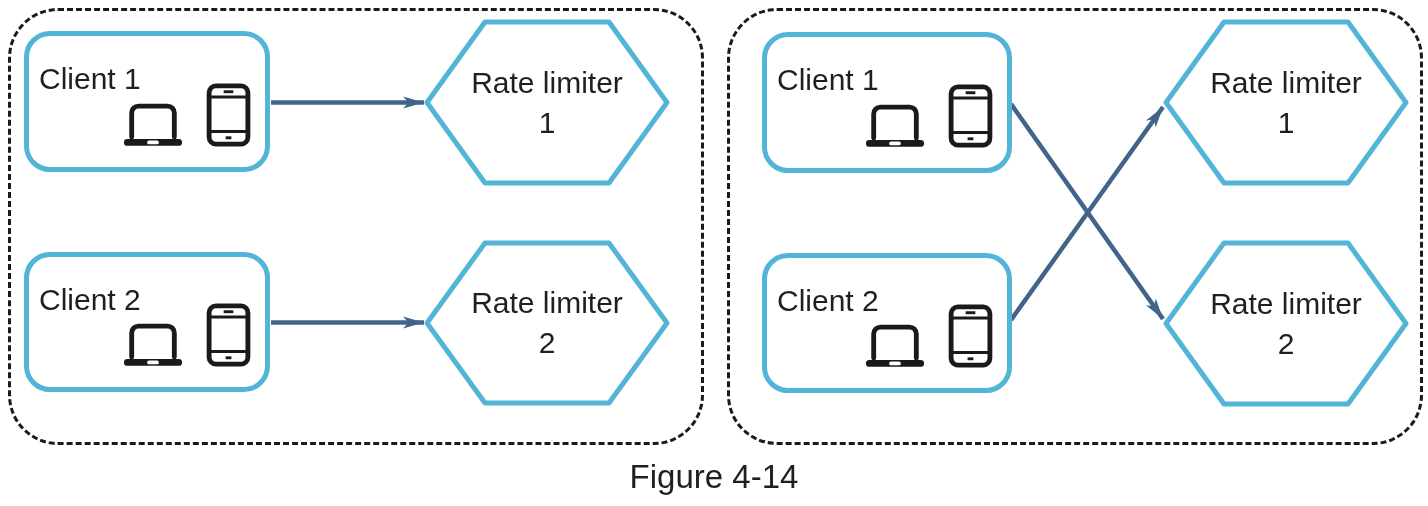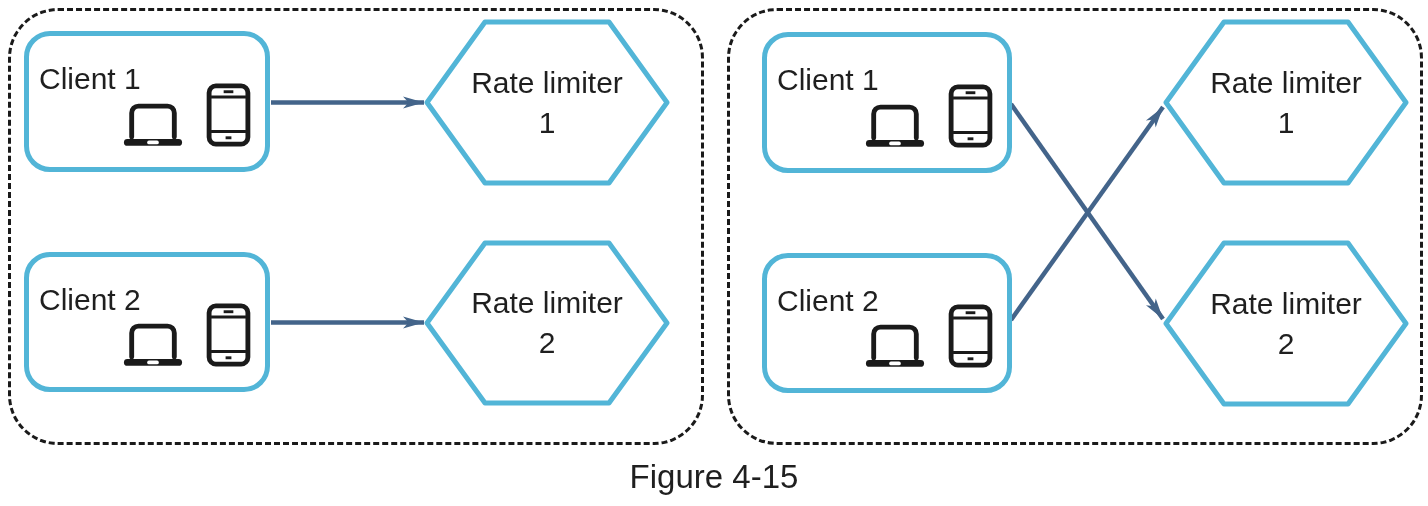--- a/index.html
+++ b/index.html
@@ -207,15 +207,15 @@
   </div>
   <div class="hex-label" style="left:1166px; top:22px; width:240px; height:161px;">
     <span>Rate limiter</span>
     <span>1</span>
   </div>
   <div class="hex-label" style="left:1166px; top:243px; width:240px; height:161px;">
     <span>Rate limiter</span>
     <span>2</span>
   </div>
 
-  <div class="caption">Figure 4-15</div>
+  <div class="caption">Figure 4-14</div>
 
 </div>
 
 </body></html>

